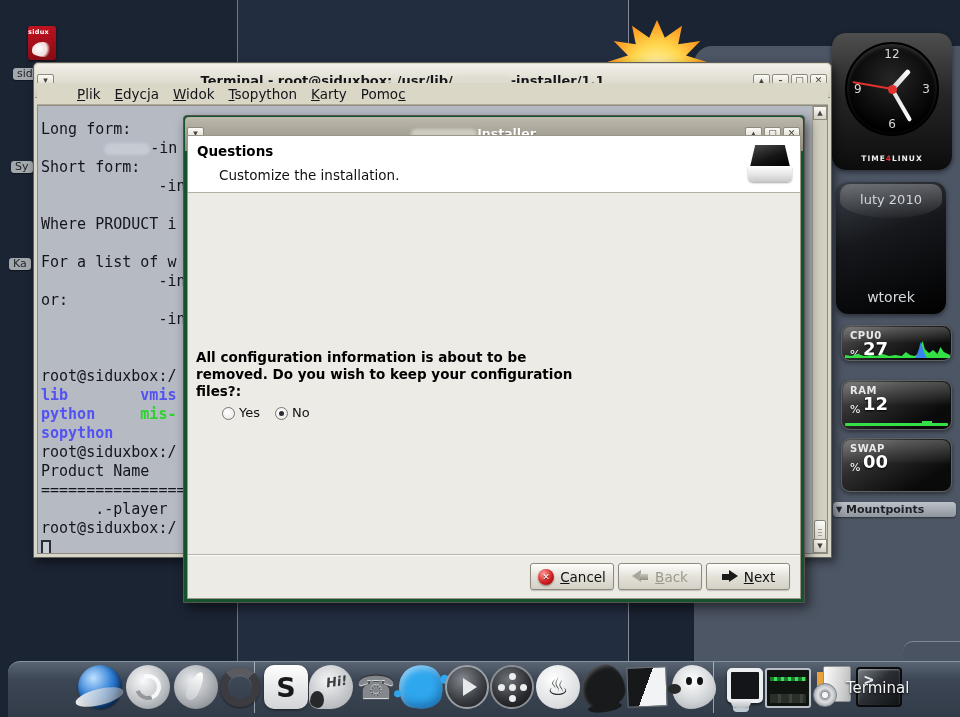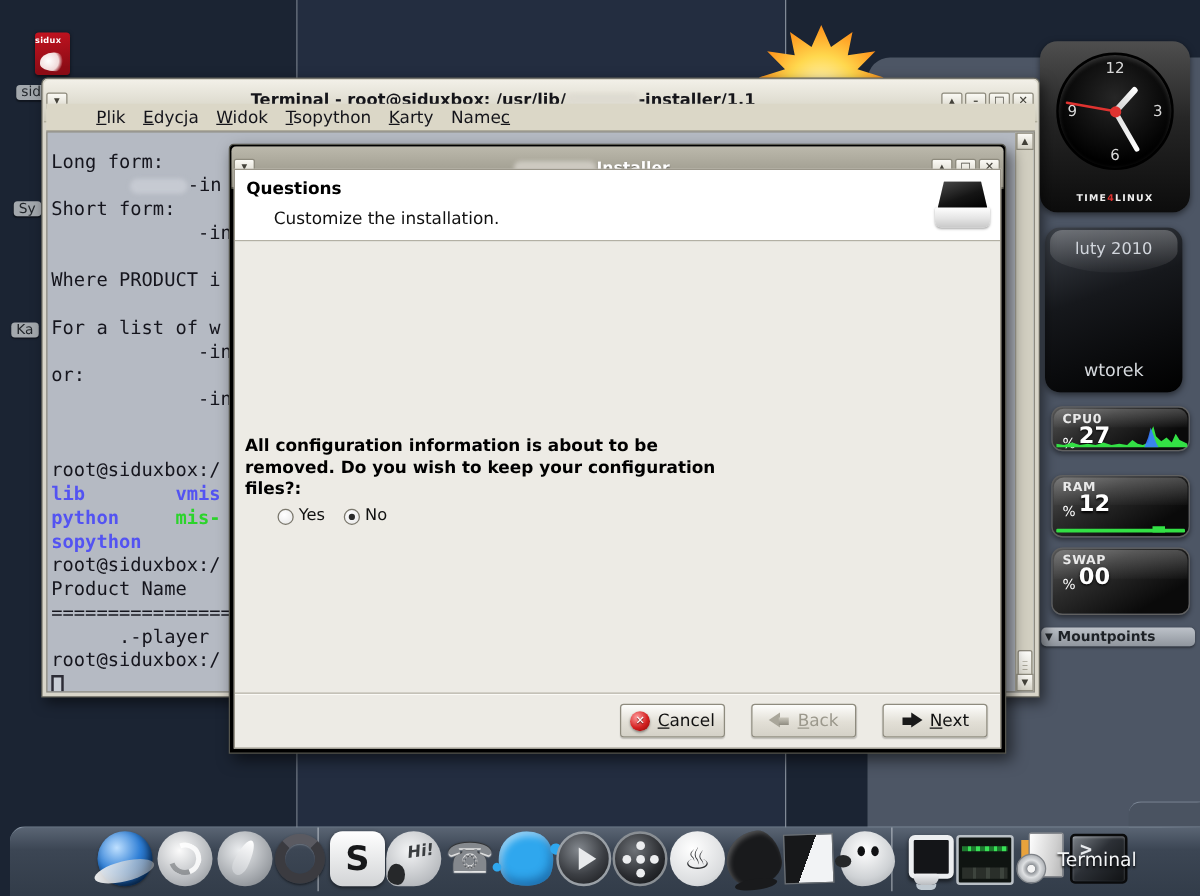--- a/index.html
+++ b/index.html
@@ -70,42 +70,42 @@
     border:1px solid #8e8b7e;text-align:center;font-size:7px;line-height:12px;color:#44423a}
   #sb-up{top:0}
   #sb-down{bottom:0}
   #sb-thumb{position:absolute;left:1px;right:1px;top:414px;height:25px;background:linear-gradient(#fdfdfa,#d5d2c6);
     border:1px solid #8b887b;border-radius:2px}
   #sb-thumb::after{content:"";position:absolute;left:3px;right:3px;top:8px;height:8px;
     background:repeating-linear-gradient(#a8a598 0 1px,transparent 1px 3px)}
 
   
   #dlg{position:absolute;left:183px;top:115px;width:622px;height:488px;z-index:20;
-    background:#000000;border:1px solid #55554d;border-radius:4px 4px 0 0;box-shadow:4px 5px 12px rgba(0,0,0,.55)}
+    background:#14532d;border:1px solid #55554d;border-radius:4px 4px 0 0;box-shadow:4px 5px 12px rgba(0,0,0,.55)}
   #dlg .titlebar{background:linear-gradient(#bcb9ac,#918e81)}
   #dlg .tb-title{font-size:12.5px;font-weight:bold;color:#fff;text-shadow:0 1px 1px rgba(0,0,0,.45)}
   .d-smudge{width:66px;background:rgba(236,234,228,.55)}
   #dlg-inner{position:absolute;left:3px;right:3px;top:19px;bottom:3px;border:1px solid #9a968a;background:#edebe5}
   #dlg-header{position:absolute;left:0;right:0;top:0;height:57px;background:#ffffff;border-bottom:1px solid #b3b0a4}
   #dlg-header .hd-title{position:absolute;left:9px;top:7px;font-size:13.5px;font-weight:bold;color:#000}
   #dlg-header .hd-sub{position:absolute;left:31px;top:31px;font-size:13.5px;color:#111}
   #drive-icon{position:absolute;right:8px;top:7px;width:44px;height:42px}
   #drive-icon::before{content:"";position:absolute;left:2px;top:2px;width:40px;height:22px;
     background:linear-gradient(160deg,#4c4c4c,#151515 55%,#000);clip-path:polygon(13% 0,87% 0,100% 100%,0 100%)}
   #drive-icon::after{content:"";position:absolute;left:0;top:23px;width:44px;height:16px;
     background:linear-gradient(#ffffff,#e4e4e4 55%,#c9c9c9);border-radius:2px 2px 5px 5px;box-shadow:0 1px 2px rgba(0,0,0,.35)}
   #dlg-question{position:absolute;left:8px;top:213px;width:400px;font-size:13.5px;font-weight:bold;
     color:#000;line-height:17px}
   #dlg-radios{position:absolute;left:34px;top:269px;display:flex;align-items:flex-end;font-size:13px;color:#111}
   .radio{position:relative;width:13px;height:13px;border-radius:50%;border:1px solid #7a776c;
     background:radial-gradient(circle at 40% 35%,#fff,#e6e6e6);margin-right:4px}
   .radio.sel::after{content:"";position:absolute;inset:3px;border-radius:50%;background:#2a2a2a}
   .radio-gap{width:15px}
   #dlg-btnrow{position:absolute;left:0;right:0;bottom:0;height:44px;border-top:1px solid #b7b4a8;
-    box-shadow:inset 0 1px 0 #fbfaf6;display:flex;justify-content:flex-end;align-items:center;gap:21px;padding-right:10px}
+    box-shadow:inset 0 1px 0 #fbfaf6;display:flex;justify-content:flex-end;align-items:center;gap:4px;padding-right:10px}
   .btn{width:84px;height:27px;background:linear-gradient(#fdfdfb,#e2dfd6 55%,#d4d1c7);
     border:1px solid #8e8b7e;border-radius:3px;display:flex;align-items:center;justify-content:center;gap:6px;
     font-size:13.5px;color:#111;box-shadow:0 1px 1px rgba(0,0,0,.2)}
   .btn.disabled{color:#9b988c}
   .ic-cancel{position:relative;width:16px;height:16px;border-radius:50%;flex:0 0 auto;
     background:radial-gradient(circle at 35% 30%,#ff9c9c,var(--cancel-red) 55%,#7e0606);box-shadow:0 1px 2px rgba(0,0,0,.4)}
   .ic-cancel::after{content:"✕";position:absolute;inset:0;color:#fff;font-size:9px;line-height:16px;
     text-align:center;font-weight:bold;text-shadow:0 1px 1px #5c0303}
   .ic-arrow{position:relative;width:17px;height:13px;flex:0 0 auto}
   .ic-back::before{content:"";position:absolute;left:0;top:0;border-top:6.5px solid transparent;
@@ -272,21 +272,21 @@
         <span class="tb-btn c-max"></span>
         <span class="tb-btn c-close"></span>
       </span>
     </div>
     <div id="term-menubar">
       <span class="mitem"><span></span><span class="u">P</span><span>lik</span></span>
       <span class="mitem"><span></span><span class="u">E</span><span>dycja</span></span>
       <span class="mitem"><span></span><span class="u">W</span><span>idok</span></span>
       <span class="mitem"><span></span><span class="u">T</span><span>sopython</span></span>
       <span class="mitem"><span></span><span class="u">K</span><span>arty</span></span>
-      <span class="mitem"><span>Name</span><span class="u">c</span><span></span></span>
+      <span class="mitem"><span>Pomo</span><span class="u">c</span><span></span></span>
     </div>
     <div id="term-content">
       <div id="term-text"><div class="tline"><span>Long form:</span></div><div class="tline"><span>       </span><span class="tsmudge" style="width: 46px;"></span><span>-in</span></div><div class="tline"><span>Short form:</span></div><div class="tline"><span>             -in</span></div><div class="tline"></div><div class="tline"><span>Where PRODUCT i</span></div><div class="tline"></div><div class="tline"><span>For a list of w</span></div><div class="tline"><span>             -in</span></div><div class="tline"><span>or:</span></div><div class="tline"><span>             -in</span></div><div class="tline"></div><div class="tline"></div><div class="tline"><span>root@siduxbox:/</span></div><div class="tline"><span class="dir">lib</span><span>        </span><span class="dir">vmis</span></div><div class="tline"><span class="dir">python</span><span>     </span><span class="exe">mis-</span></div><div class="tline"><span class="dir">sopython</span></div><div class="tline"><span>root@siduxbox:/</span></div><div class="tline"><span>Product Name</span></div><div class="tline"><span>================</span></div><div class="tline"><span>      .-player</span></div><div class="tline"><span>root@siduxbox:/</span></div><div class="tline"><span class="cursor"></span></div></div>
       <div id="term-scroll">
         <div class="sb-arrow" id="sb-up">▲</div>
         <div id="sb-thumb"></div>
         <div class="sb-arrow" id="sb-down">▼</div>
       </div>
     </div>
   </div>

